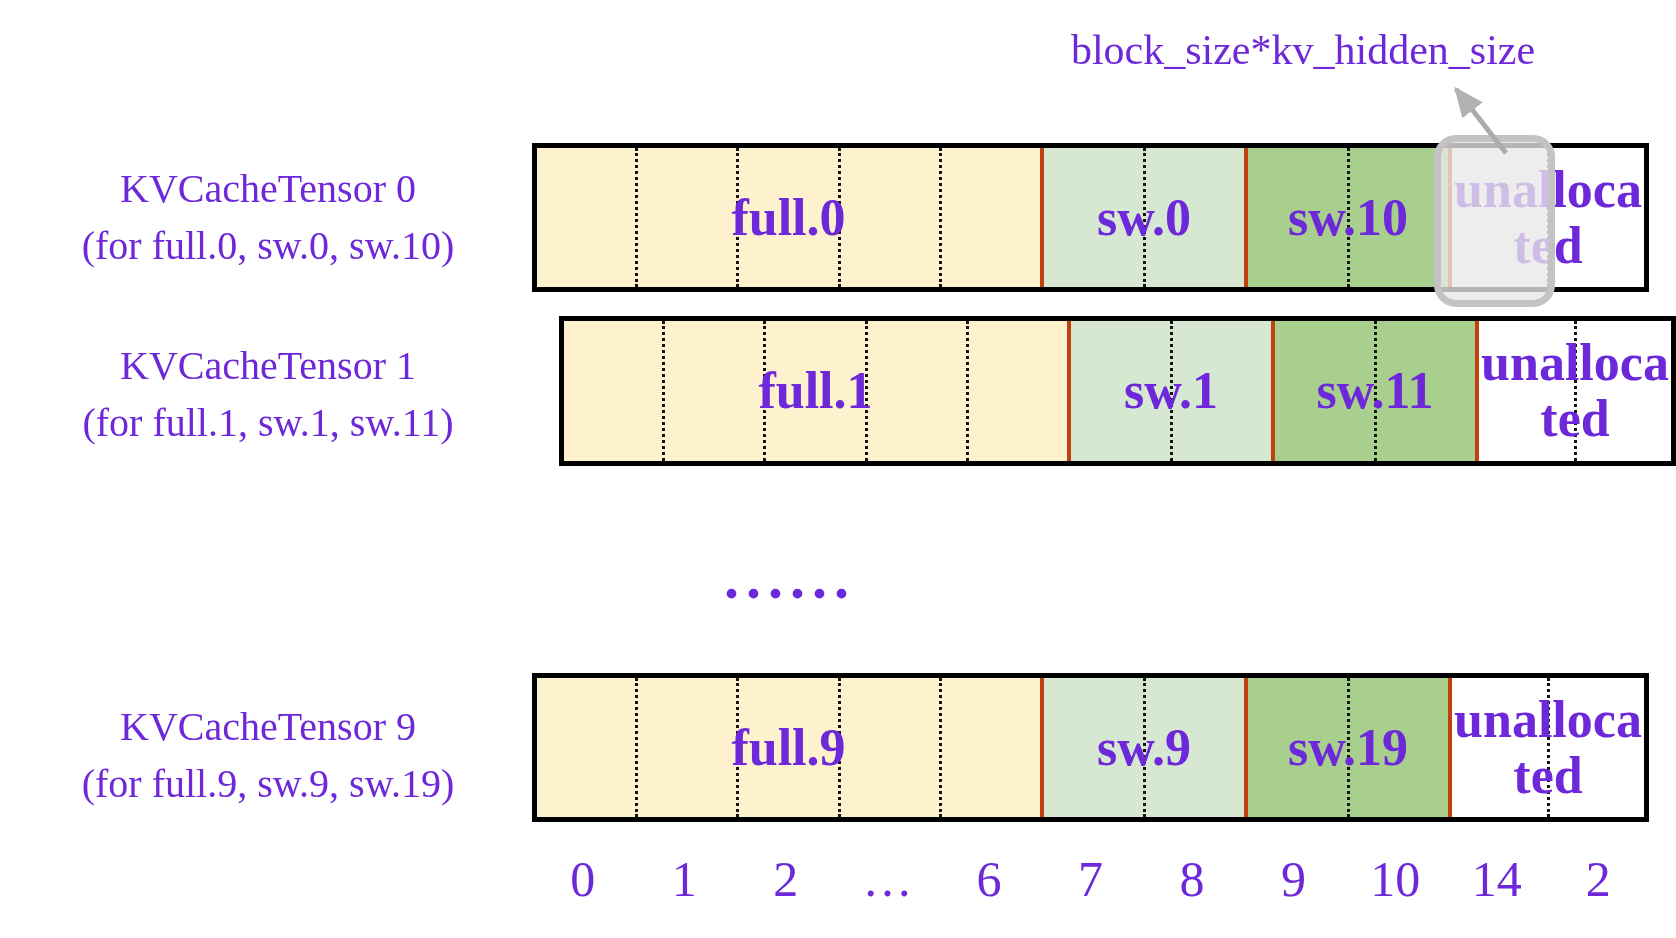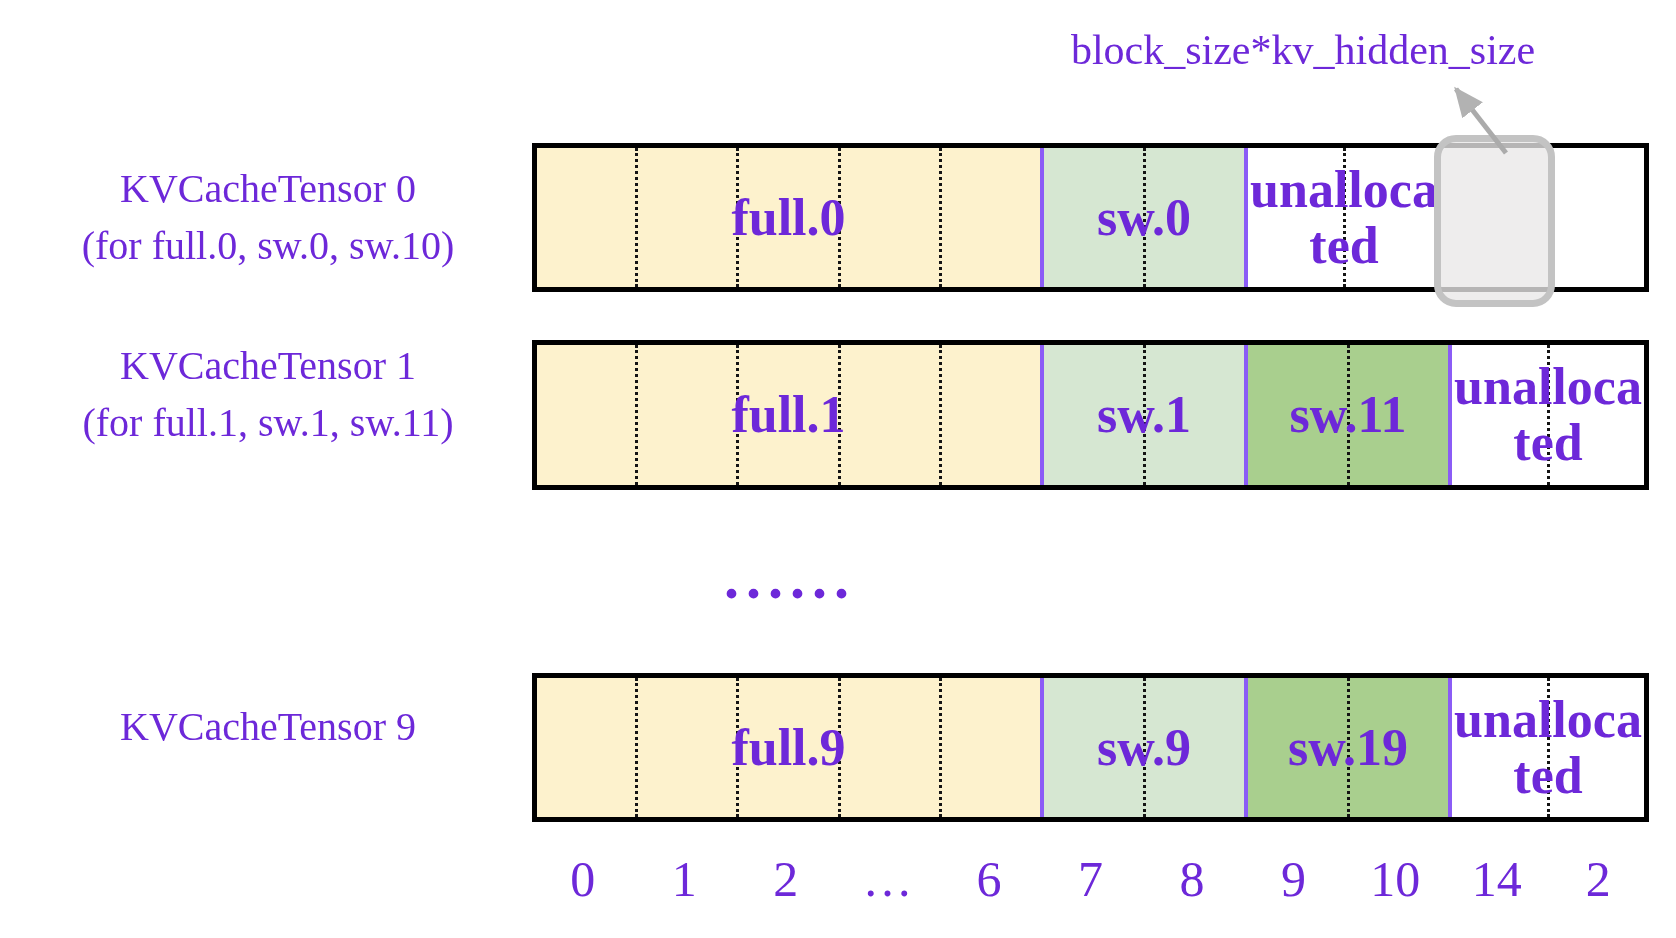--- a/index.html
+++ b/index.html
@@ -6,24 +6,24 @@
   #canvas{
     position:relative;width:1676px;height:938px;background:#ffffff;
     font-family:"Liberation Serif", serif;color:#6d28d9;overflow:hidden;
   }
   
   .bar{
     position:absolute;left:532px;width:1117px;height:149px;
     border:5px solid #000;box-sizing:border-box;display:flex;background:#fff;
   }
   .bar.r0{top:143px;}
-  .bar.r1{top:340px;height:150px;}
+  .bar.r1{top:316px;height:150px;margin-left:27px;}
   .bar.r9{top:673px;}
   .seg{position:relative;display:flex;box-sizing:border-box;height:100%;}
-  .seg + .seg{border-left:4px solid #8b5cf6;font-family:Liberation Serif, serif;}
+  .seg + .seg{border-left:4px solid #c2410c;font-family:Liberation Serif, serif;}
   .seg.full{width:503px;background:#FDF2CD;}
   .seg.swl {width:204px;background:#D6E7D2;}
   .seg.swd {width:204px;background:#A9CF8E;}
   .seg.un  {width:196px;background:#ffffff;}
   .blk{flex:1 1 0;}
   .blk + .blk{border-left:3px dotted #141414;}
   .seglabel{
     position:absolute;inset:0;display:flex;align-items:center;justify-content:center;
     font-weight:bold;font-size:52px;line-height:1;pointer-events:none;
   }
@@ -91,20 +91,25 @@
       <div class="blk"></div>
       <div class="blk"></div>
       <div class="blk"></div>
       <div class="seglabel">full.0</div>
     </div>
     <div class="seg swl">
       <div class="blk"></div>
       <div class="blk"></div>
       <div class="seglabel">sw.0</div>
     </div>
+    <div class="seg swd">
+      <div class="blk"></div>
+      <div class="blk"></div>
+      <div class="seglabel">sw.10</div>
+    </div>
     <div class="seg un">
       <div class="blk"></div>
       <div class="blk"></div>
       <div class="seglabel two">
         <span>unalloca</span>
         <span>ted</span>
       </div>
     </div>
   </div>
   <div class="hl"></div>
@@ -139,20 +144,21 @@
         <span>unalloca</span>
         <span>ted</span>
       </div>
     </div>
   </div>
 
   <div class="middots">......</div>
 
   <div class="rowlabel r9">
     <div>KVCacheTensor 9</div>
+    <div>(for full.9, sw.9, sw.19)</div>
   </div>
   <div class="bar r9">
     <div class="seg full">
       <div class="blk"></div>
       <div class="blk"></div>
       <div class="blk"></div>
       <div class="blk"></div>
       <div class="blk"></div>
       <div class="seglabel">full.9</div>
     </div>

